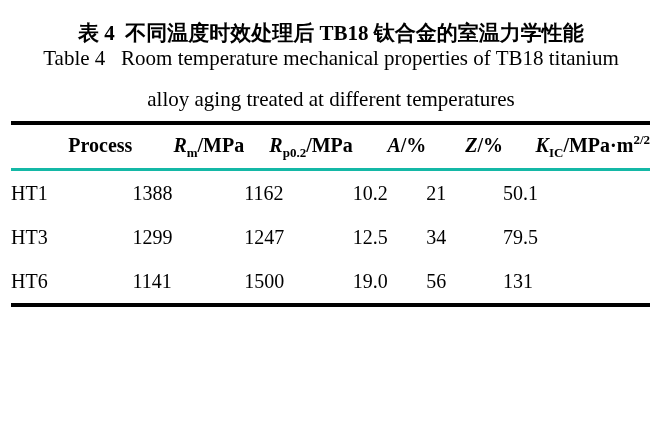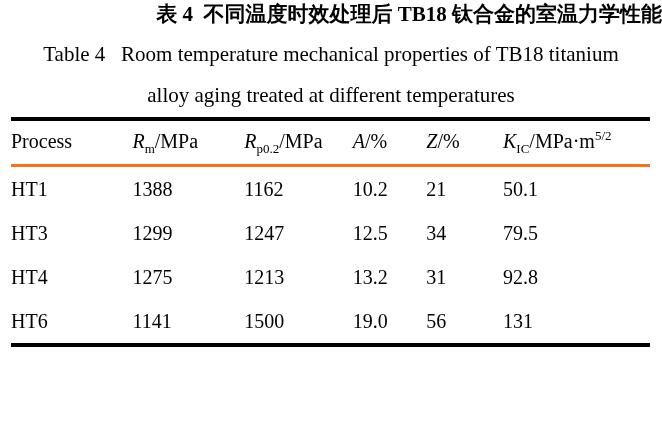--- a/index.html
+++ b/index.html
@@ -10,52 +10,52 @@
   .page {
     position: relative;
     width: 662px;
     height: 445px;
     background: #ffffff;
     color: #000000;
     overflow: hidden;
     font-family: "Liberation Serif", serif;
   }
   .caption-zh {
-    padding-top: 2px;
-    text-align: right;
+    padding-top: 21px;
+    text-align: center;
     font-family: "Liberation Serif", serif;
     font-weight: bold;
     font-size: 21px;
     line-height: 25px;
     white-space: pre;
   }
   .caption-en {
     text-align: center;
     font-family: "Liberation Serif", serif;
     font-size: 21px;
     line-height: 24px;
     white-space: pre;
   }
-  .caption-en.line1 { margin-top: 15px; }
+  .caption-en.line1 { }
   .caption-en.line2 { margin-top: 17px; }
   table.props {
     width: 639px;
     margin: 10px 12px 0 11px;
     border-collapse: collapse;
     border-top: 4px solid #000;
     border-bottom: 4px solid #000;
     font-family: "Liberation Serif", serif;
     font-size: 20px;
   }
   table.props th {
-    font-weight: normal;
+    font-weight: bold;
     height: 43px;
-    text-align: left;
+    text-align: right;
     vertical-align: middle;
-    border-bottom: 3px solid #f97316;
+    border-bottom: 3px solid #14b8a6;
     padding: 0;
   }
   table.props td {
     height: 44px;
     text-align: left;
     vertical-align: middle;
     padding: 0;
   }
   .sym { font-style: italic; }
   table.props sub {
@@ -83,49 +83,41 @@
   <div class="caption-en line2">alloy aging treated at different temperatures</div>
 
   <table class="props">
     <thead>
       <tr>
         <th class="c0"><span class="sym"></span><sub></sub><span>Process</span><sup></sup></th>
         <th class="c1"><span class="sym">R</span><sub>m</sub><span>/MPa</span><sup></sup></th>
         <th class="c2"><span class="sym">R</span><sub>p0.2</sub><span>/MPa</span><sup></sup></th>
         <th class="c3"><span class="sym">A</span><sub></sub><span>/%</span><sup></sup></th>
         <th class="c4"><span class="sym">Z</span><sub></sub><span>/%</span><sup></sup></th>
-        <th class="c5"><span class="sym">K</span><sub>IC</sub><span>/MPa·m</span><sup>5/2</sup></th>
+        <th class="c5"><span class="sym">K</span><sub>IC</sub><span>/MPa·m</span><sup>2/2</sup></th>
       </tr>
     </thead>
     <tbody>
       <tr>
         <td>HT1</td>
         <td>1388</td>
         <td>1162</td>
         <td>10.2</td>
         <td>21</td>
         <td>50.1</td>
       </tr>
       <tr>
         <td>HT3</td>
         <td>1299</td>
         <td>1247</td>
         <td>12.5</td>
         <td>34</td>
         <td>79.5</td>
       </tr>
       <tr>
-        <td>HT4</td>
-        <td>1275</td>
-        <td>1213</td>
-        <td>13.2</td>
-        <td>31</td>
-        <td>92.8</td>
-      </tr>
-      <tr>
         <td>HT6</td>
         <td>1141</td>
         <td>1500</td>
         <td>19.0</td>
         <td>56</td>
         <td>131</td>
       </tr>
     </tbody>
   </table>
 

